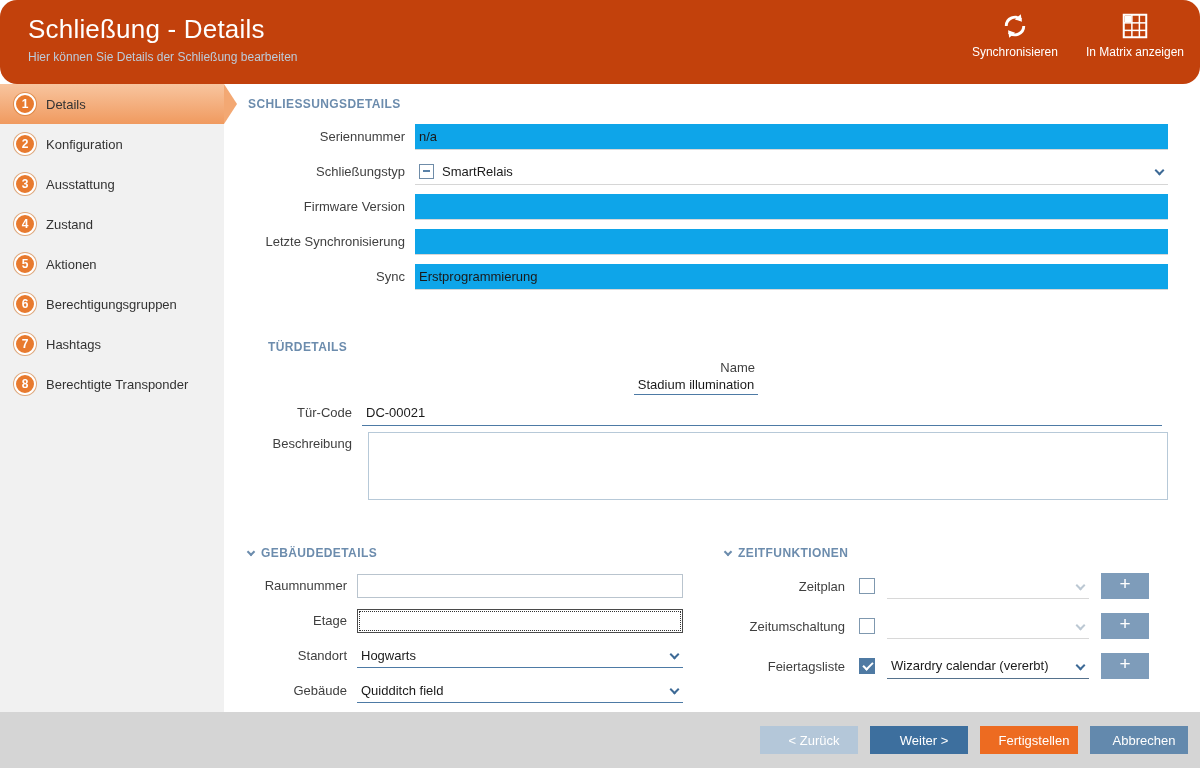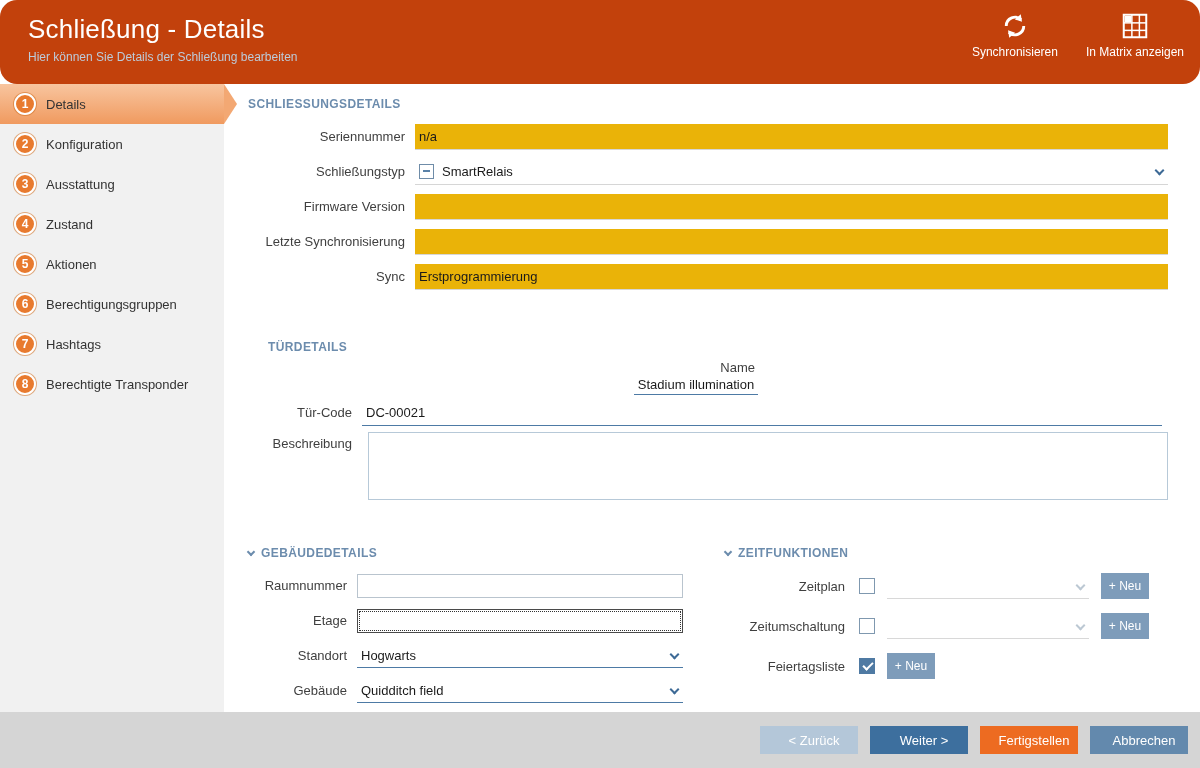--- a/index.html
+++ b/index.html
@@ -31,21 +31,21 @@
   .sec-title { font-size:12px; font-weight:bold; color:#6c8cad; letter-spacing:.4px; padding-left:24px; display:flex; align-items:center; gap:7px; }
   .chev { width:7px; height:7px; border-right:2px solid #3d6a96; border-bottom:2px solid #3d6a96; transform:rotate(45deg); display:inline-block; flex:none; }
   .chev.light { border-color:#bcc8d3; }
   .chev.small { width:6px; height:6px; border-width:2px; border-color:#6c8cad; margin-top:-3px; }
 
   .frow { display:flex; align-items:center; height:35px; }
   .flabel { text-align:right; padding-right:10px; color:#3f3f3f; font-size:13px; flex:none; }
   .w1 .flabel { width:191px; }
   .w2 .flabel { width:138px; }
   .fval { flex:1; height:26px; display:flex; align-items:center; font-size:13px; color:#1a1a1a; padding:0 4px; position:relative; border-bottom:1px solid #d6d6d6; }
-  .fval.ro { background:#eab308; }
+  .fval.ro { background:#0ea5e9; }
   .fval.blue { border-bottom-color:#4d7aa5; }
   .w2 .fval { max-width:800px; }
   .drop-chev { position:absolute; right:5px; top:8px; }
   .minusbox { width:15px; height:15px; border:1px solid #6f8ca8; display:flex; align-items:center; justify-content:center; margin-right:8px; flex:none; background:#fff; }
   .minusbox::after { content:""; width:7px; height:2px; background:#5a82a8; }
 
   .desc-row { display:flex; height:80px; align-items:flex-start; margin-top:2px;justify-content:space-between; }
   .desc-row .flabel { width:138px; padding-top:4px; }
   .descbox { flex:1; max-width:800px; height:68px; border:1px solid #b7c9d8; background:#fff; }
 
@@ -62,21 +62,21 @@
   .uline-drop { width:326px; height:25px; border-bottom:1px solid #4d7aa5; display:flex; align-items:center; font-size:13px; color:#1a1a1a; padding:0 4px; position:relative; }
 
   .z-row { display:flex; align-items:center; height:40px; }
   .z-row .zlabel { width:120px; text-align:right; padding-right:0; color:#3f3f3f; font-size:13px; flex:none; }
   .checkbox { width:16px; height:16px; border:1px solid #7f98af; background:#fff; margin-left:14px; flex:none; position:relative; cursor:pointer; }
   .checkbox.checked { background:#4f7aa3; border-color:#4f7aa3; }
   .checkbox.checked::after { content:""; position:absolute; left:3px; top:3px; width:8px; height:4px; border-left:2px solid #fff; border-bottom:2px solid #fff; transform:rotate(-45deg); }
   .z-drop { width:202px; height:25px; margin-left:12px; display:flex; align-items:center; font-size:13px; color:#1a1a1a; padding:0 4px; position:relative; }
   .z-drop.disabled { border-bottom:1px solid #d8d8d8; }
   .z-drop.enabled { border-bottom:1px solid #55718c; }
-  .neu-btn { margin-left:12px; width:48px; height:26px; background:#7e9cba; color:#fff; font-size:12px; border:none; cursor:pointer; font-family:"Liberation Sans",sans-serif; }
+  .neu-btn { margin-left:12px; width:48px; height:26px; background:#7e9cba; color:#fff; font-size:19px; border:none; cursor:pointer; font-family:"Liberation Sans",sans-serif; }
 
   
   .footer { position:absolute; left:0; bottom:0; width:1200px; height:56px; background:#d5d5d5; display:flex; align-items:center; justify-content:flex-end; gap:12px; padding-right:12px; z-index:6; }
   .btn { width:98px; height:28px; font-size:13px; color:#fff; border:none; cursor:pointer; font-family:"Liberation Sans",sans-serif;padding-left:10px; }
   .btn.back { background:#b4c7d9; }
   .btn.next { background:#3d6f9e; }
   .btn.finish { background:#ed6b21; }
   .btn.cancel { background:#6389ad; }
 </style>
 </head>
@@ -276,20 +276,24 @@
         <div class="z-drop disabled">
           <span></span>
           <span class="chev light drop-chev"></span>
         </div>
         <button class="neu-btn">+ Neu</button>
       </div>
 
       <div class="z-row">
         <div class="zlabel">Feiertagsliste</div>
         <div class="checkbox checked"></div>
+        <div class="z-drop enabled">
+          <span style="white-space:nowrap; overflow:hidden; max-width:180px;">Wizardry calendar (vererbt)</span>
+          <span class="chev drop-chev"></span>
+        </div>
         <button class="neu-btn">+ Neu</button>
       </div>
     </div>
   </div>
 
 </div>
 
 <div class="footer">
   <button class="btn back">&lt; Zurück</button>
   <button class="btn next">Weiter &gt;</button>

